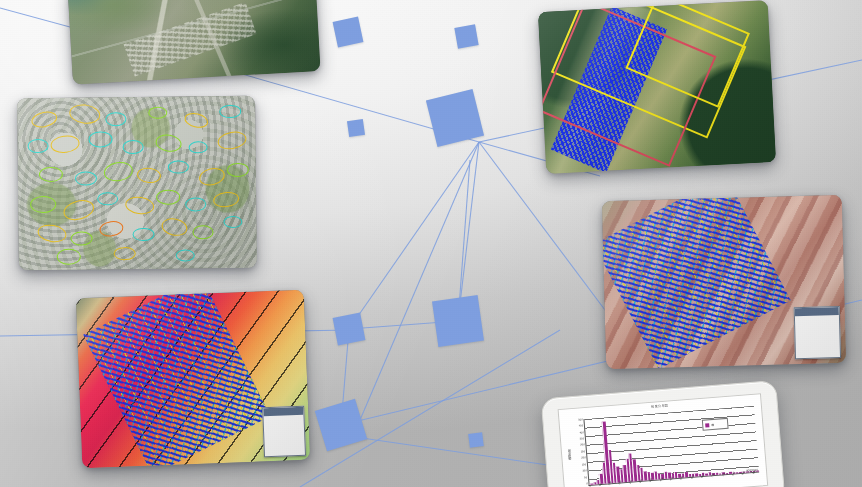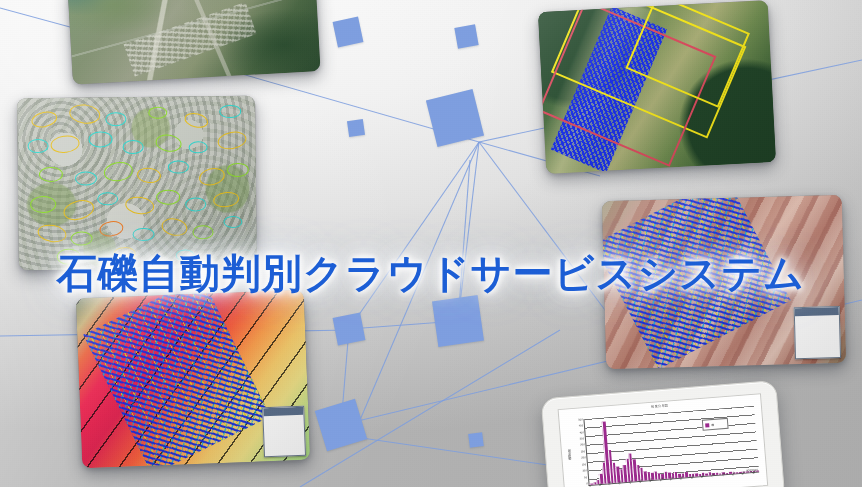--- a/index.html
+++ b/index.html
@@ -572,16 +572,15 @@
       <div class="node" style="left: 431px; top: 94px; width: 48px; height: 48px; transform: rotate(-14deg); background: rgb(126, 159, 224);"></div>
       <div class="node" style="left: 335px; top: 19px; width: 26px; height: 26px; transform: rotate(-12deg); background: rgb(126, 159, 224);"></div>
       <div class="node" style="left: 455.5px; top: 25.5px; width: 21px; height: 21px; transform: rotate(-10deg); background: rgb(126, 159, 224);"></div>
       <div class="node" style="left: 348px; top: 120px; width: 16px; height: 16px; transform: rotate(-8deg); background: rgb(126, 159, 224);"></div>
       <div class="node" style="left: 335px; top: 315px; width: 28px; height: 28px; transform: rotate(-11deg); background: rgb(126, 159, 224);"></div>
       <div class="node" style="left: 435px; top: 298px; width: 46px; height: 46px; transform: rotate(-8deg); background: rgb(126, 159, 224);"></div>
       <div class="node" style="left: 320px; top: 404px; width: 42px; height: 42px; transform: rotate(-17deg); background: rgb(126, 159, 224);"></div>
       <div class="node" style="left: 469px; top: 433px; width: 14px; height: 14px; transform: rotate(-7deg); background: rgb(126, 159, 224);"></div>
     </div>
 
-  <h1 id="title">石礫自動判別クラウドサービスシステム</h1>
 
   <div id="grain"></div>
 </div>
 
 </body></html>

